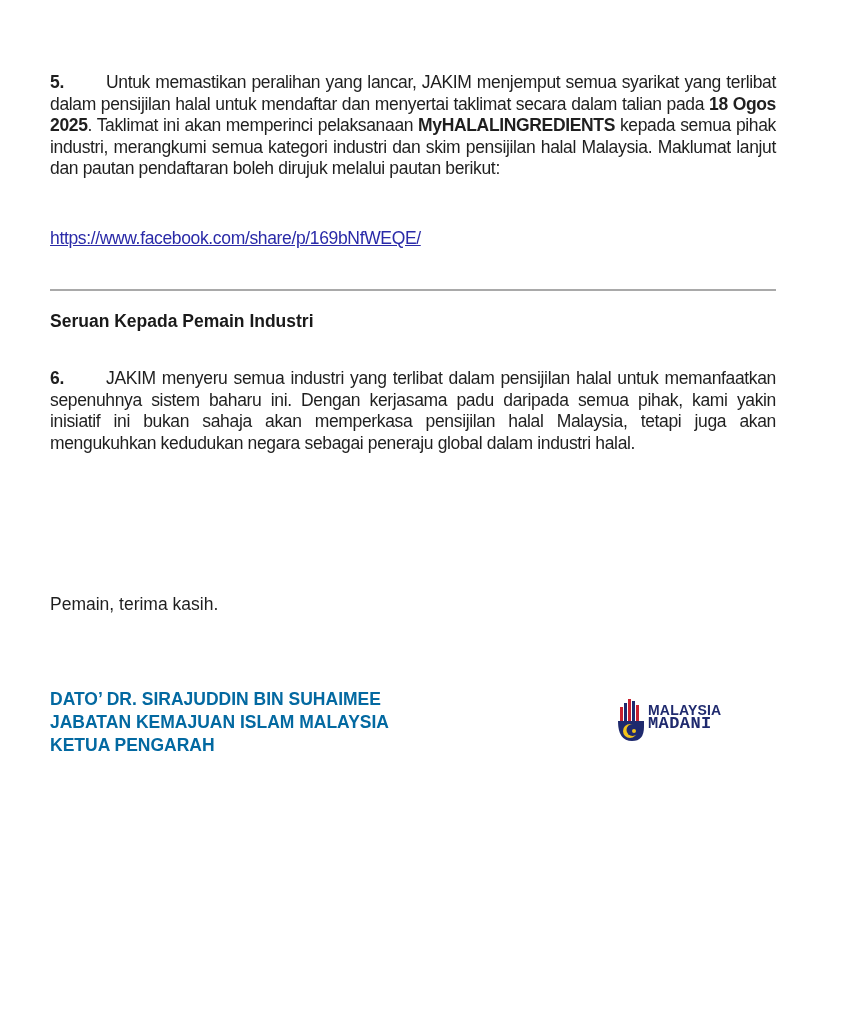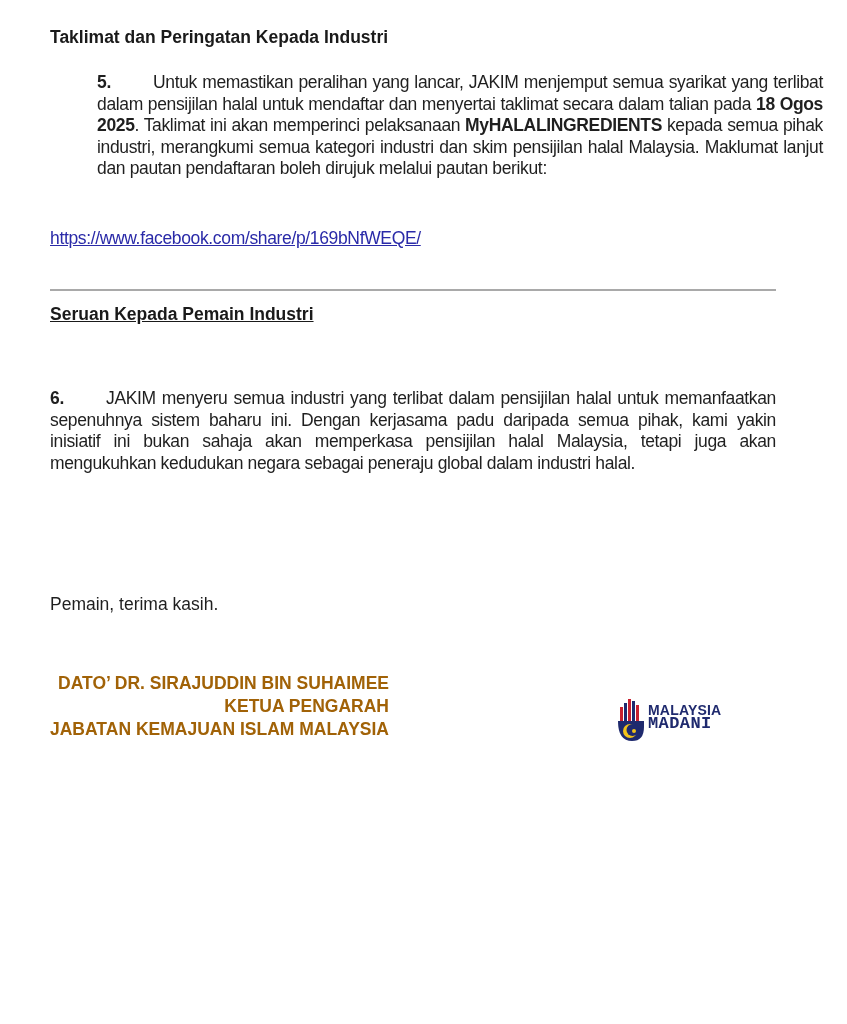--- a/index.html
+++ b/index.html
@@ -5,54 +5,53 @@
   html, body { margin: 0; padding: 0; background: #ffffff; }
   body { width: 847px; height: 1024px; position: relative; overflow: hidden; color: #1a1a1a; font-family: "Liberation Sans", sans-serif; }
   .page { position: absolute; left: 0; top: 0; width: 847px; height: 1024px; }
   .heading { position: absolute; left: 50px; font-weight: bold; font-size: 17.5px; color: #1a1a1a; white-space: nowrap; }
   .para { position: absolute; left: 50px; width: 726px; font-size: 17.5px; line-height: 21.5px; text-align: justify; text-align-last: left; color: #1f1f1f; font-family: "Liberation Sans", sans-serif; letter-spacing: -0.35px; word-spacing: 0px; }
   .para .num { font-weight: bold; display: inline-block; width: 56px; }
   .para b { font-weight: bold; }
   .link { position: absolute; left: 50px; top: 228px; font-size: 17.5px; color: #2a2aa8; text-decoration: underline; white-space: nowrap; letter-spacing: -0.35px; text-align: center; }
   .rule { position: absolute; left: 50px; top: 289px; width: 726px; height: 2px; background: #a9a9a9; }
   .closing { position: absolute; left: 50px; top: 594px; font-size: 17.5px; color: #1f1f1f; white-space: nowrap; }
-  .sig { position: absolute; left: 50px; top: 672px; font-weight: bold; font-size: 17.5px; line-height: 23px; color: #a16207; white-space: nowrap; text-align: right; }
+  .sig { position: absolute; left: 50px; top: 688px; font-weight: bold; font-size: 17.5px; line-height: 23px; color: #0369a1; white-space: nowrap; }
   .sig div { margin: 0; }
   .logo { position: absolute; left: 616px; top: 697px; width: 130px; height: 48px; }
   .logo-text { position: absolute; left: 32px; top: 6px; font-family: "Liberation Sans", sans-serif; font-weight: bold; color: #1f2a6e; line-height: 14px; }
   .logo-text .l1 { font-size: 14px; letter-spacing: 0.2px; }
   .logo-text .l2 { font-size: 17px; letter-spacing: 0.4px; font-family: Liberation Mono, monospace; }
 </style>
 </head>
 <body>
 
 <div class="page">
 
-  <div class="heading" style="top:27px;">Taklimat dan Peringatan Kepada Industri</div>
 
-  <div class="para" style="top:72px;margin-left:47px;">
+  <div class="para" style="top:72px;">
     <span class="num">5.</span><span>Untuk memastikan peralihan yang lancar, JAKIM menjemput semua syarikat yang terlibat dalam pensijilan halal untuk mendaftar dan menyertai taklimat secara dalam talian pada </span><b>18 Ogos 2025</b><span>. Taklimat ini akan memperinci pelaksanaan </span><b>MyHALALINGREDIENTS</b><span> kepada semua pihak industri, merangkumi semua kategori industri dan skim pensijilan halal Malaysia. Maklumat lanjut dan pautan pendaftaran boleh dirujuk melalui pautan berikut:</span>
   </div>
 
   <a class="link">https://www.facebook.com/share/p/169bNfWEQE/</a>
 
   <div class="rule"></div>
 
-  <div class="heading" style="top:304px;text-decoration:underline;">Seruan Kepada Pemain Industri</div>
+  <div class="heading" style="top:311px;">Seruan Kepada Pemain Industri</div>
 
-  <div class="para" style="top:388px;">
+  <div class="para" style="top:368px;">
     <span class="num">6.</span><span>JAKIM menyeru semua industri yang terlibat dalam pensijilan halal untuk memanfaatkan sepenuhnya sistem baharu ini. Dengan kerjasama padu daripada semua pihak, kami yakin inisiatif ini bukan sahaja akan memperkasa pensijilan halal Malaysia, tetapi juga akan mengukuhkan kedudukan negara sebagai peneraju global dalam industri halal.</span>
   </div>
 
   <div class="closing">Pemain, terima kasih.</div>
 
   <div class="sig">
     <div>DATO’ DR. SIRAJUDDIN BIN SUHAIMEE</div>
+    <div>JABATAN KEMAJUAN ISLAM MALAYSIA</div>
     <div>KETUA PENGARAH</div>
-    <div>JABATAN KEMAJUAN ISLAM MALAYSIA</div>
   </div>
 
   <div class="logo">
     <svg width="32" height="48" viewBox="0 0 32 48">
 
       <rect x="4" y="10" width="3" height="18" fill="#c8202f"></rect>
       <rect x="8" y="6" width="3" height="22" fill="#1f2a6e"></rect>
       <rect x="12" y="2" width="3" height="26" fill="#c8202f"></rect>
       <rect x="16" y="4" width="3" height="24" fill="#1f2a6e"></rect>
       <rect x="20" y="8" width="3" height="20" fill="#c8202f"></rect>

